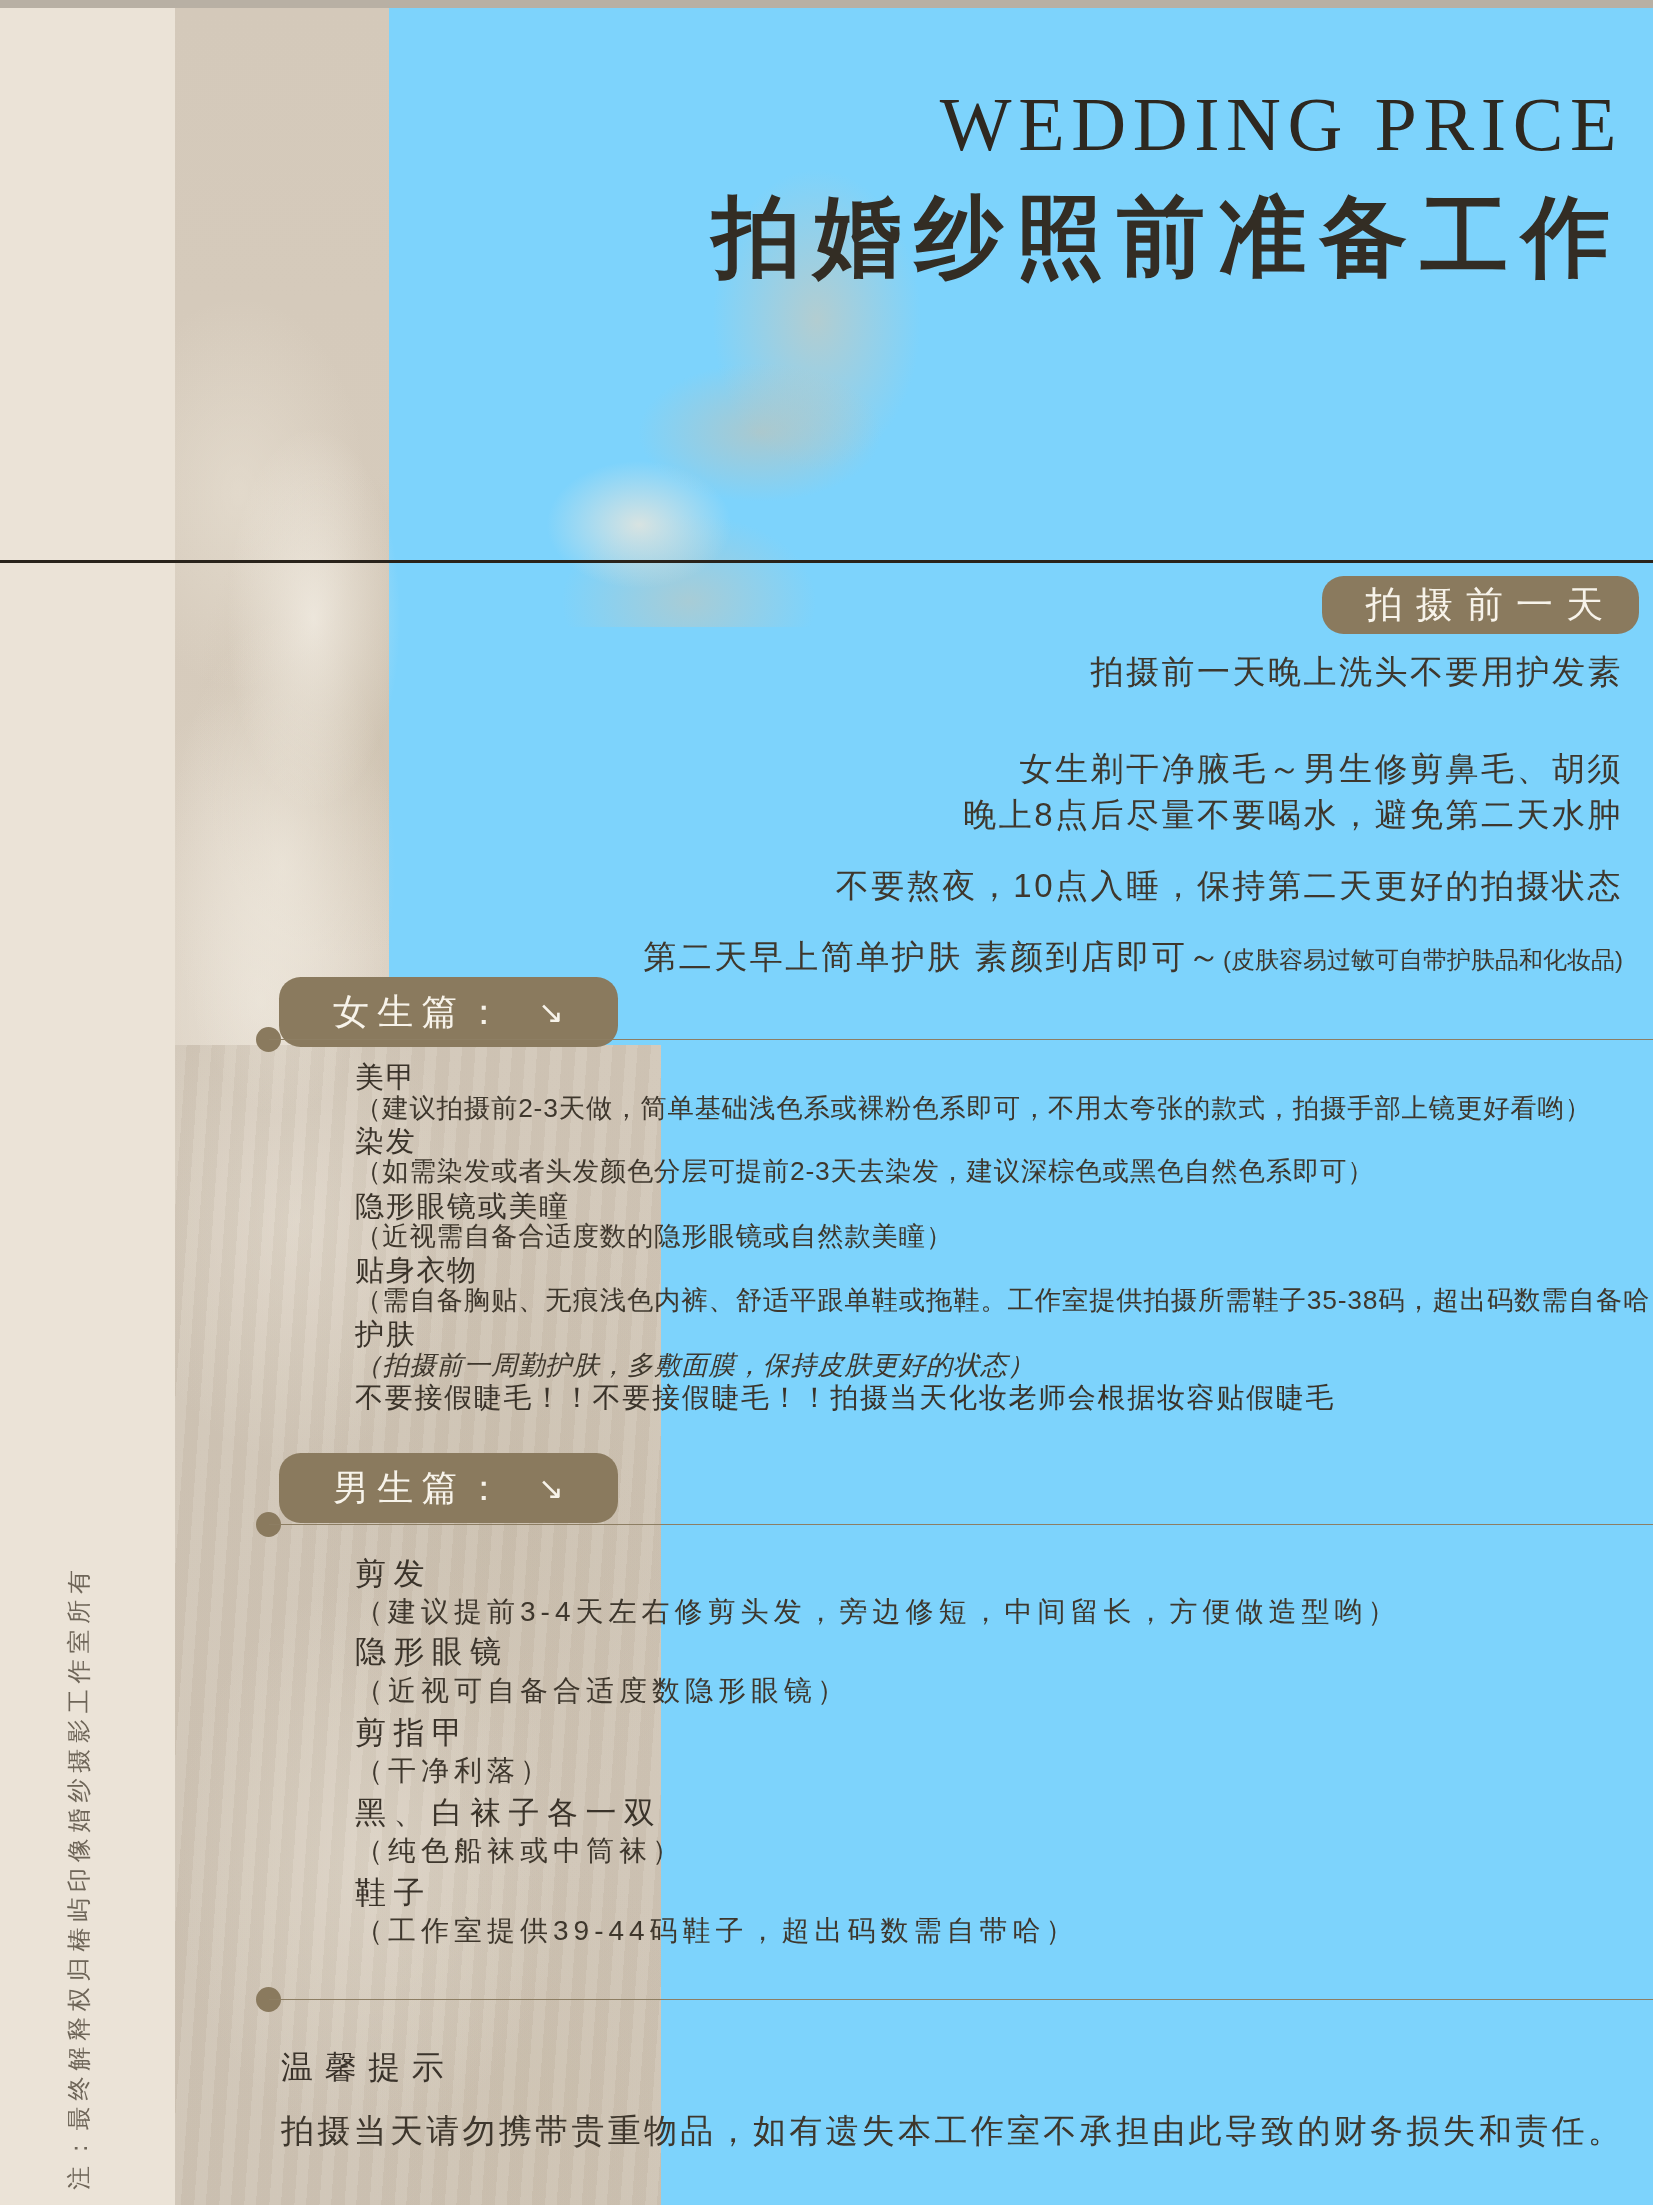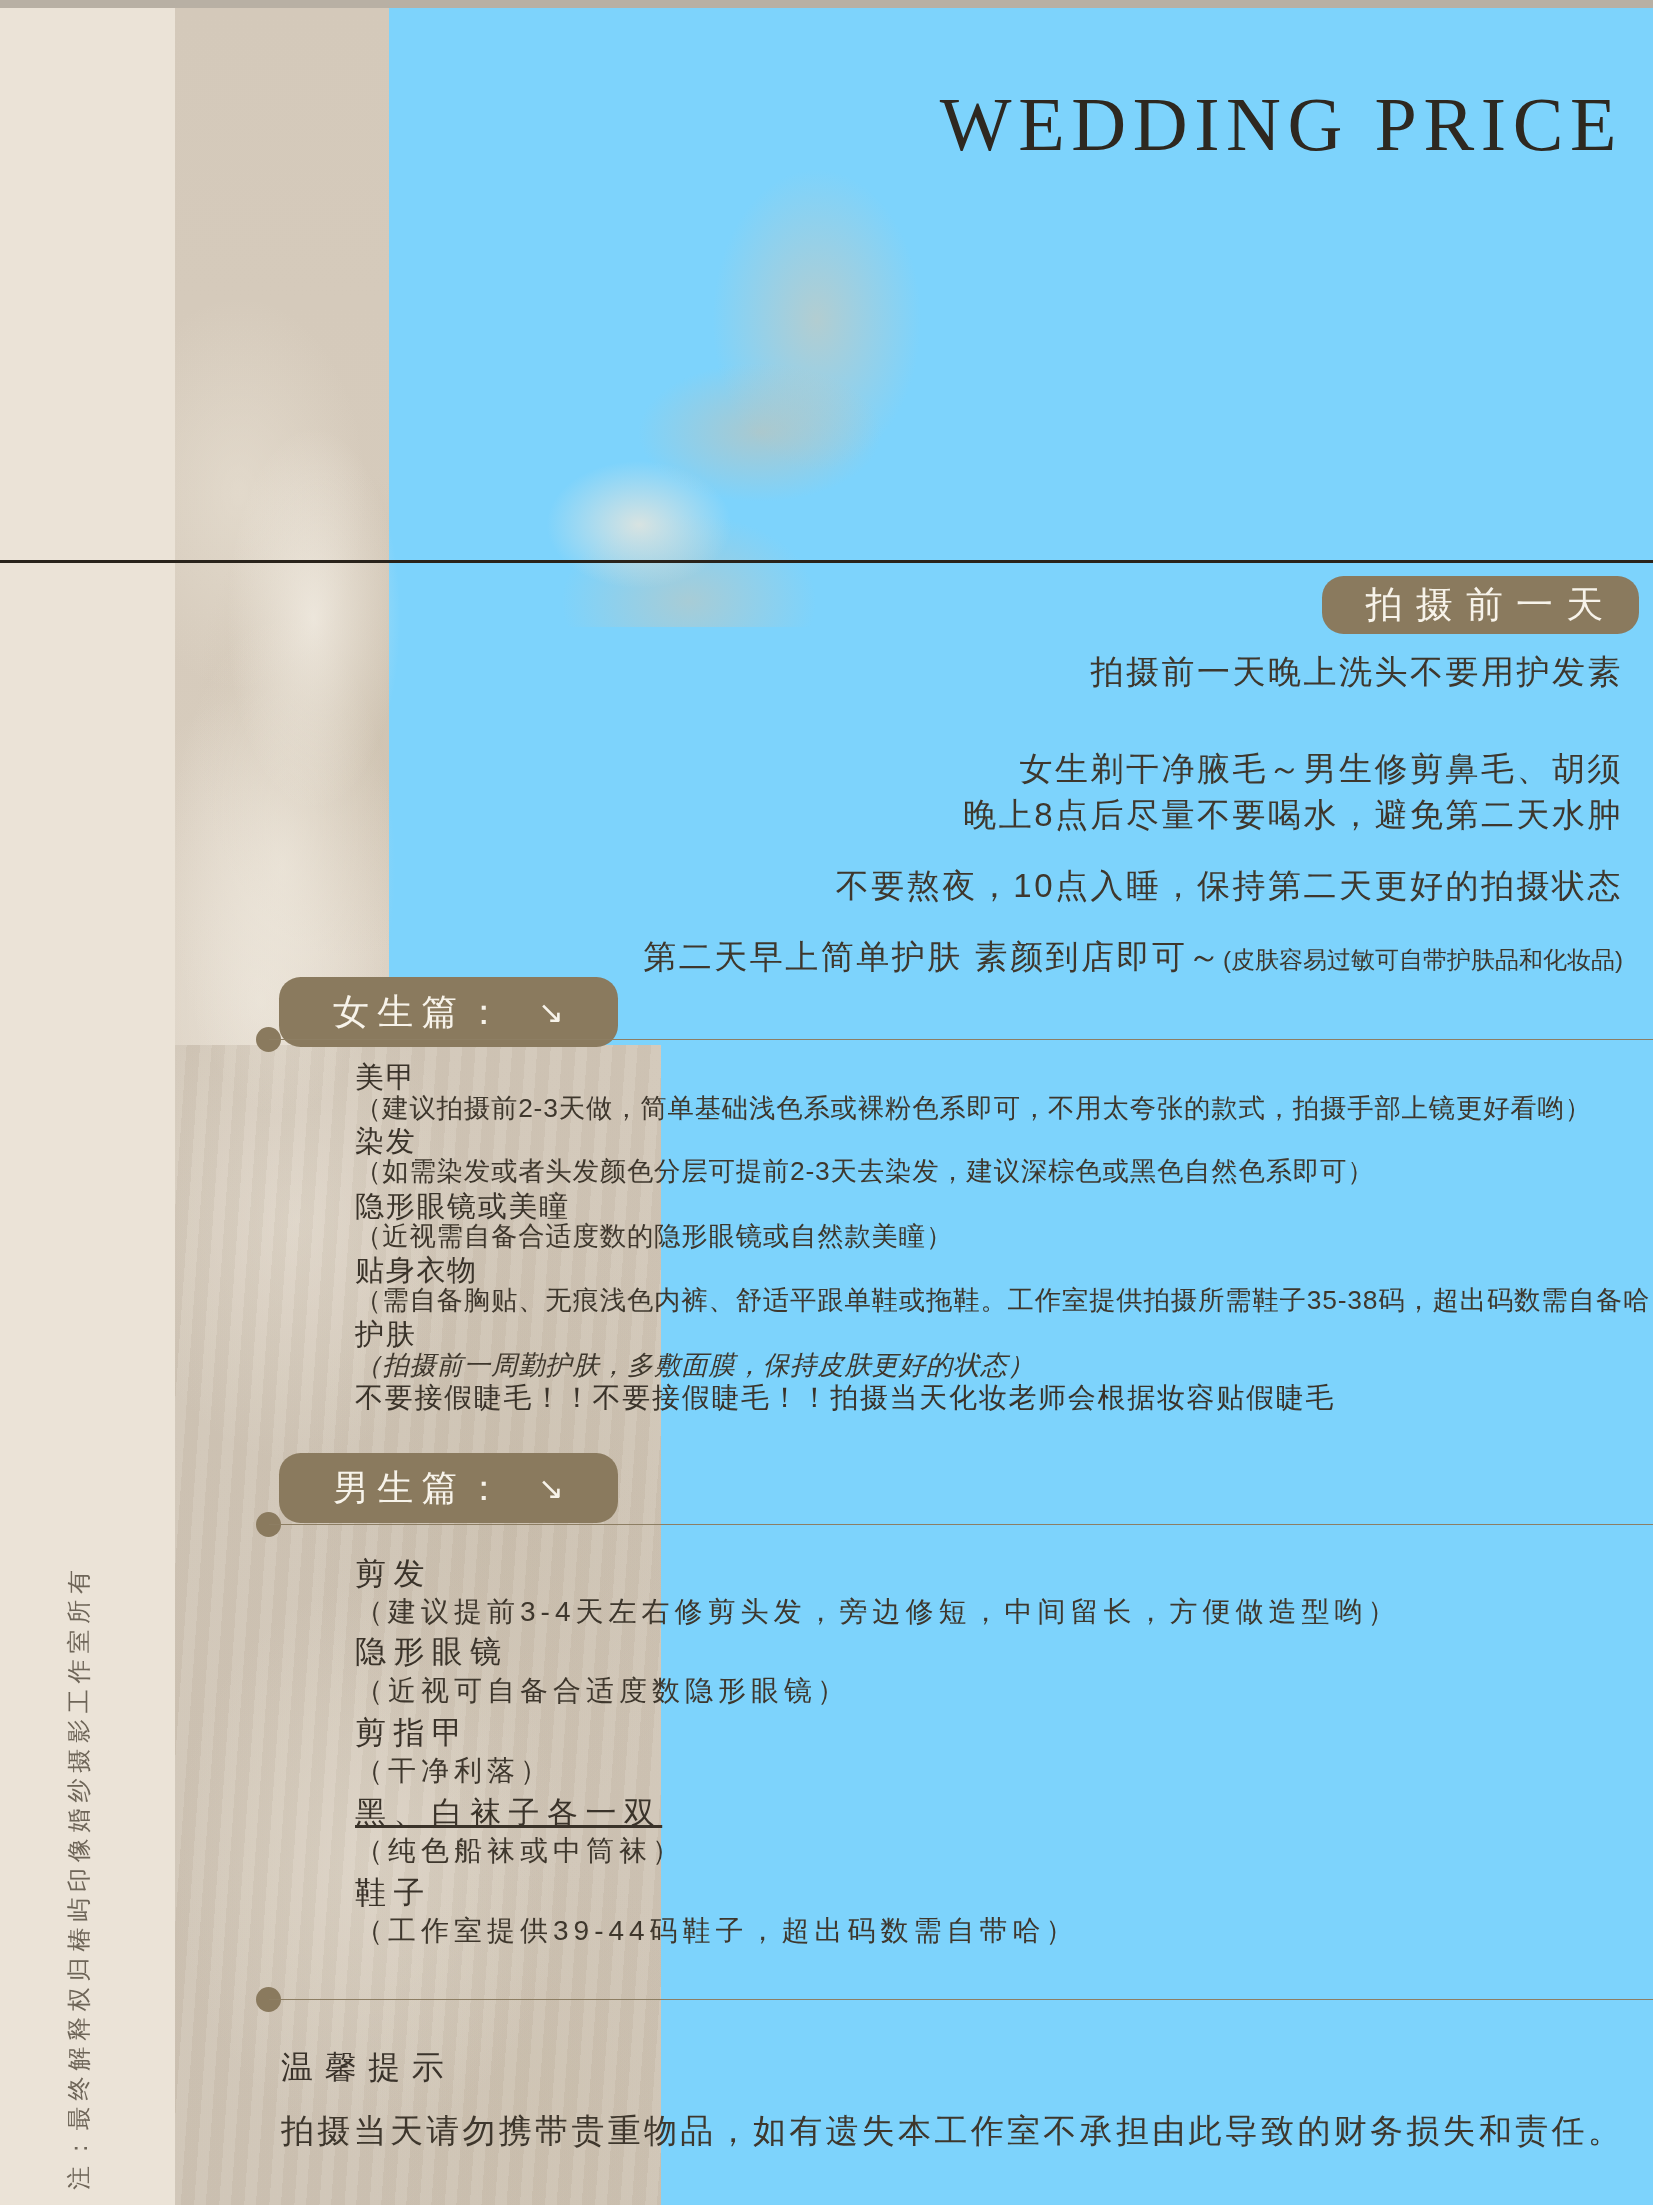--- a/index.html
+++ b/index.html
@@ -94,20 +94,21 @@
 
 <div class="poster">
 
   <div class="left-column"></div>
   <div class="photo-strip"></div>
   <div class="photo-block"></div>
   <div class="flower-decor"></div>
   <div class="dress-glow"></div>
 
   <div class="title-en">WEDDING PRICE</div>
+  <div class="title-zh">拍婚纱照前准备工作</div>
 
 
   <div class="header-divider"></div>
 
   <div class="badge badge-day">拍摄前一天</div>
 
   <div class="day-line" style="top:642px;">拍摄前一天晚上洗头不要用护发素</div>
   <div class="day-line" style="top:739px;">女生剃干净腋毛～男生修剪鼻毛、胡须</div>
   <div class="day-line" style="top:785px;">晚上8点后尽量不要喝水，避免第二天水肿</div>
   <div class="day-line" style="top:856px;">不要熬夜，10点入睡，保持第二天更好的拍摄状态</div>
@@ -142,21 +143,21 @@
     <span class="dot"></span>
     <span class="line"></span>
   </div>
 
   <div class="item-label m-label" style="top:1545px;">剪发</div>
   <div class="item-note  m-note" style="top:1585px;">（建议提前3-4天左右修剪头发，旁边修短，中间留长，方便做造型哟）</div>
   <div class="item-label m-label" style="top:1623px;">隐形眼镜</div>
   <div class="item-note  m-note" style="top:1664px;">（近视可自备合适度数隐形眼镜）</div>
   <div class="item-label m-label" style="top:1704px;">剪指甲</div>
   <div class="item-note  m-note" style="top:1744px;">（干净利落）</div>
-  <div class="item-label m-label" style="top:1784px;text-decoration:underline;">黑、白袜子各一双</div>
+  <div class="item-label m-label" style="top:1784px;">黑、白袜子各一双</div>
   <div class="item-note  m-note" style="top:1824px;">（纯色船袜或中筒袜）</div>
   <div class="item-label m-label" style="top:1864px;">鞋子</div>
   <div class="item-note  m-note" style="top:1904px;">（工作室提供39-44码鞋子，超出码数需自带哈）</div>
 
   <div class="sep sep-tips">
     <span class="dot"></span>
     <span class="line"></span>
   </div>
   <div class="tips-title">温馨提示</div>
   <div class="tips-content">拍摄当天请勿携带贵重物品，如有遗失本工作室不承担由此导致的财务损失和责任。</div>

